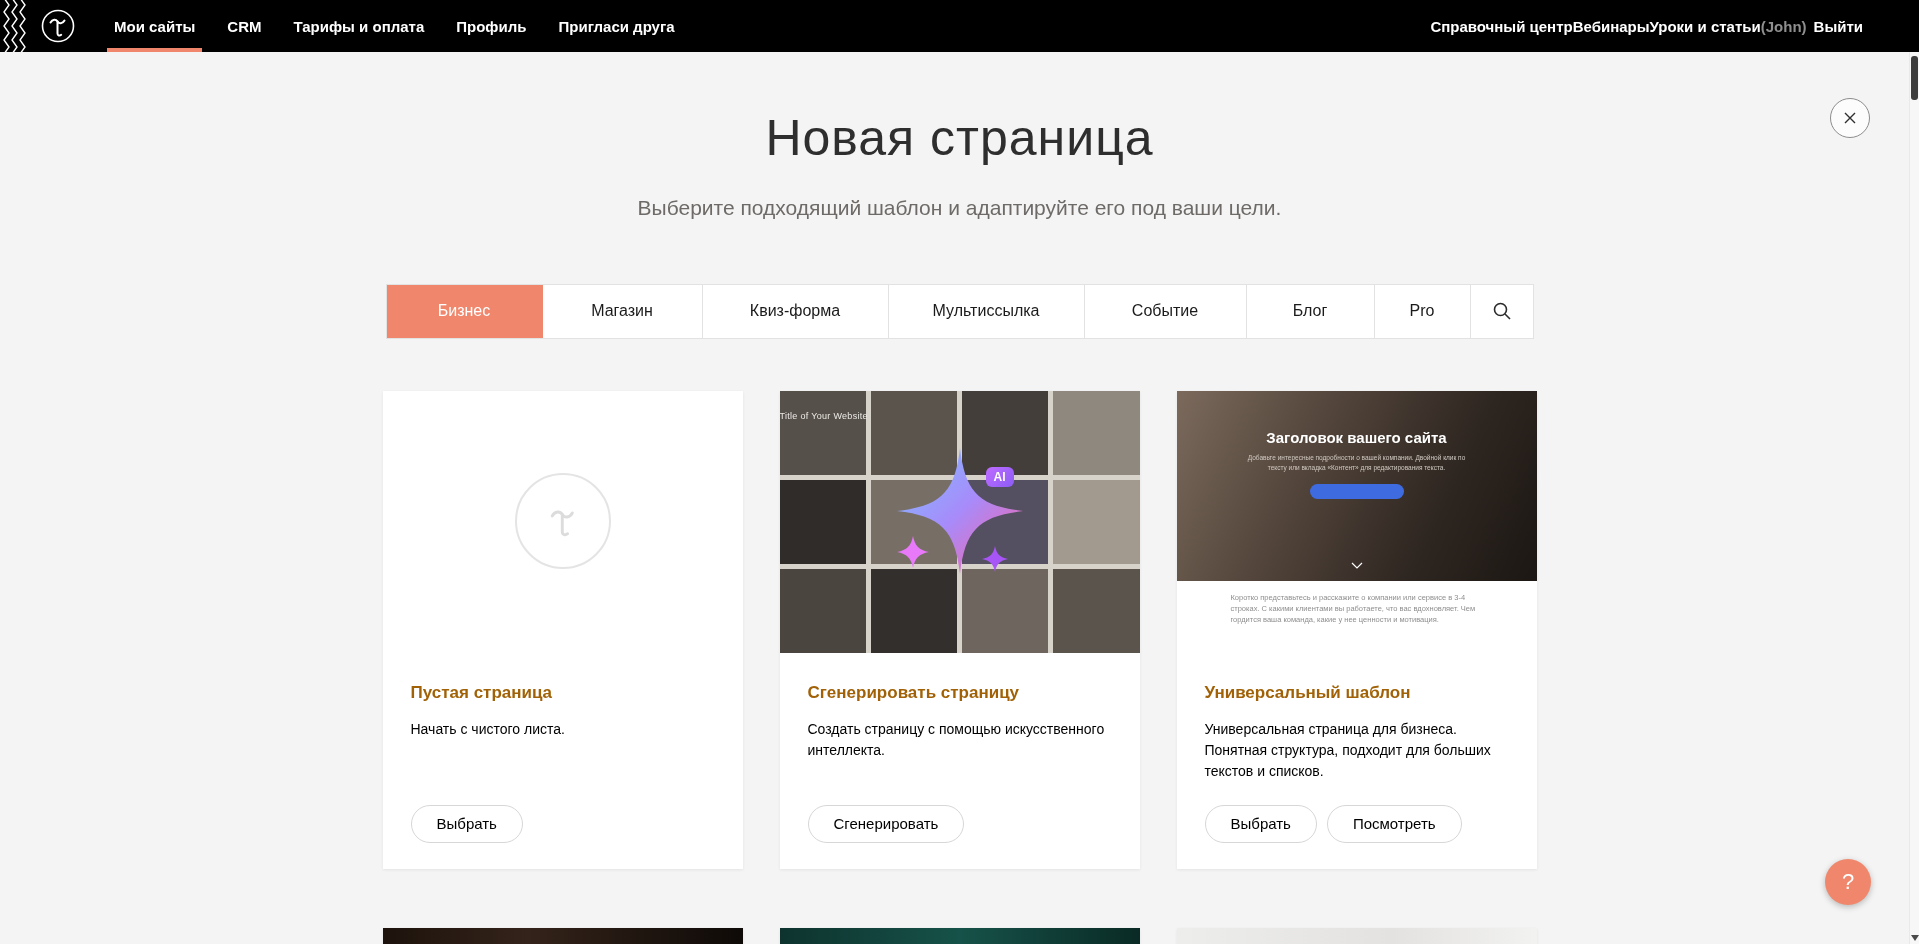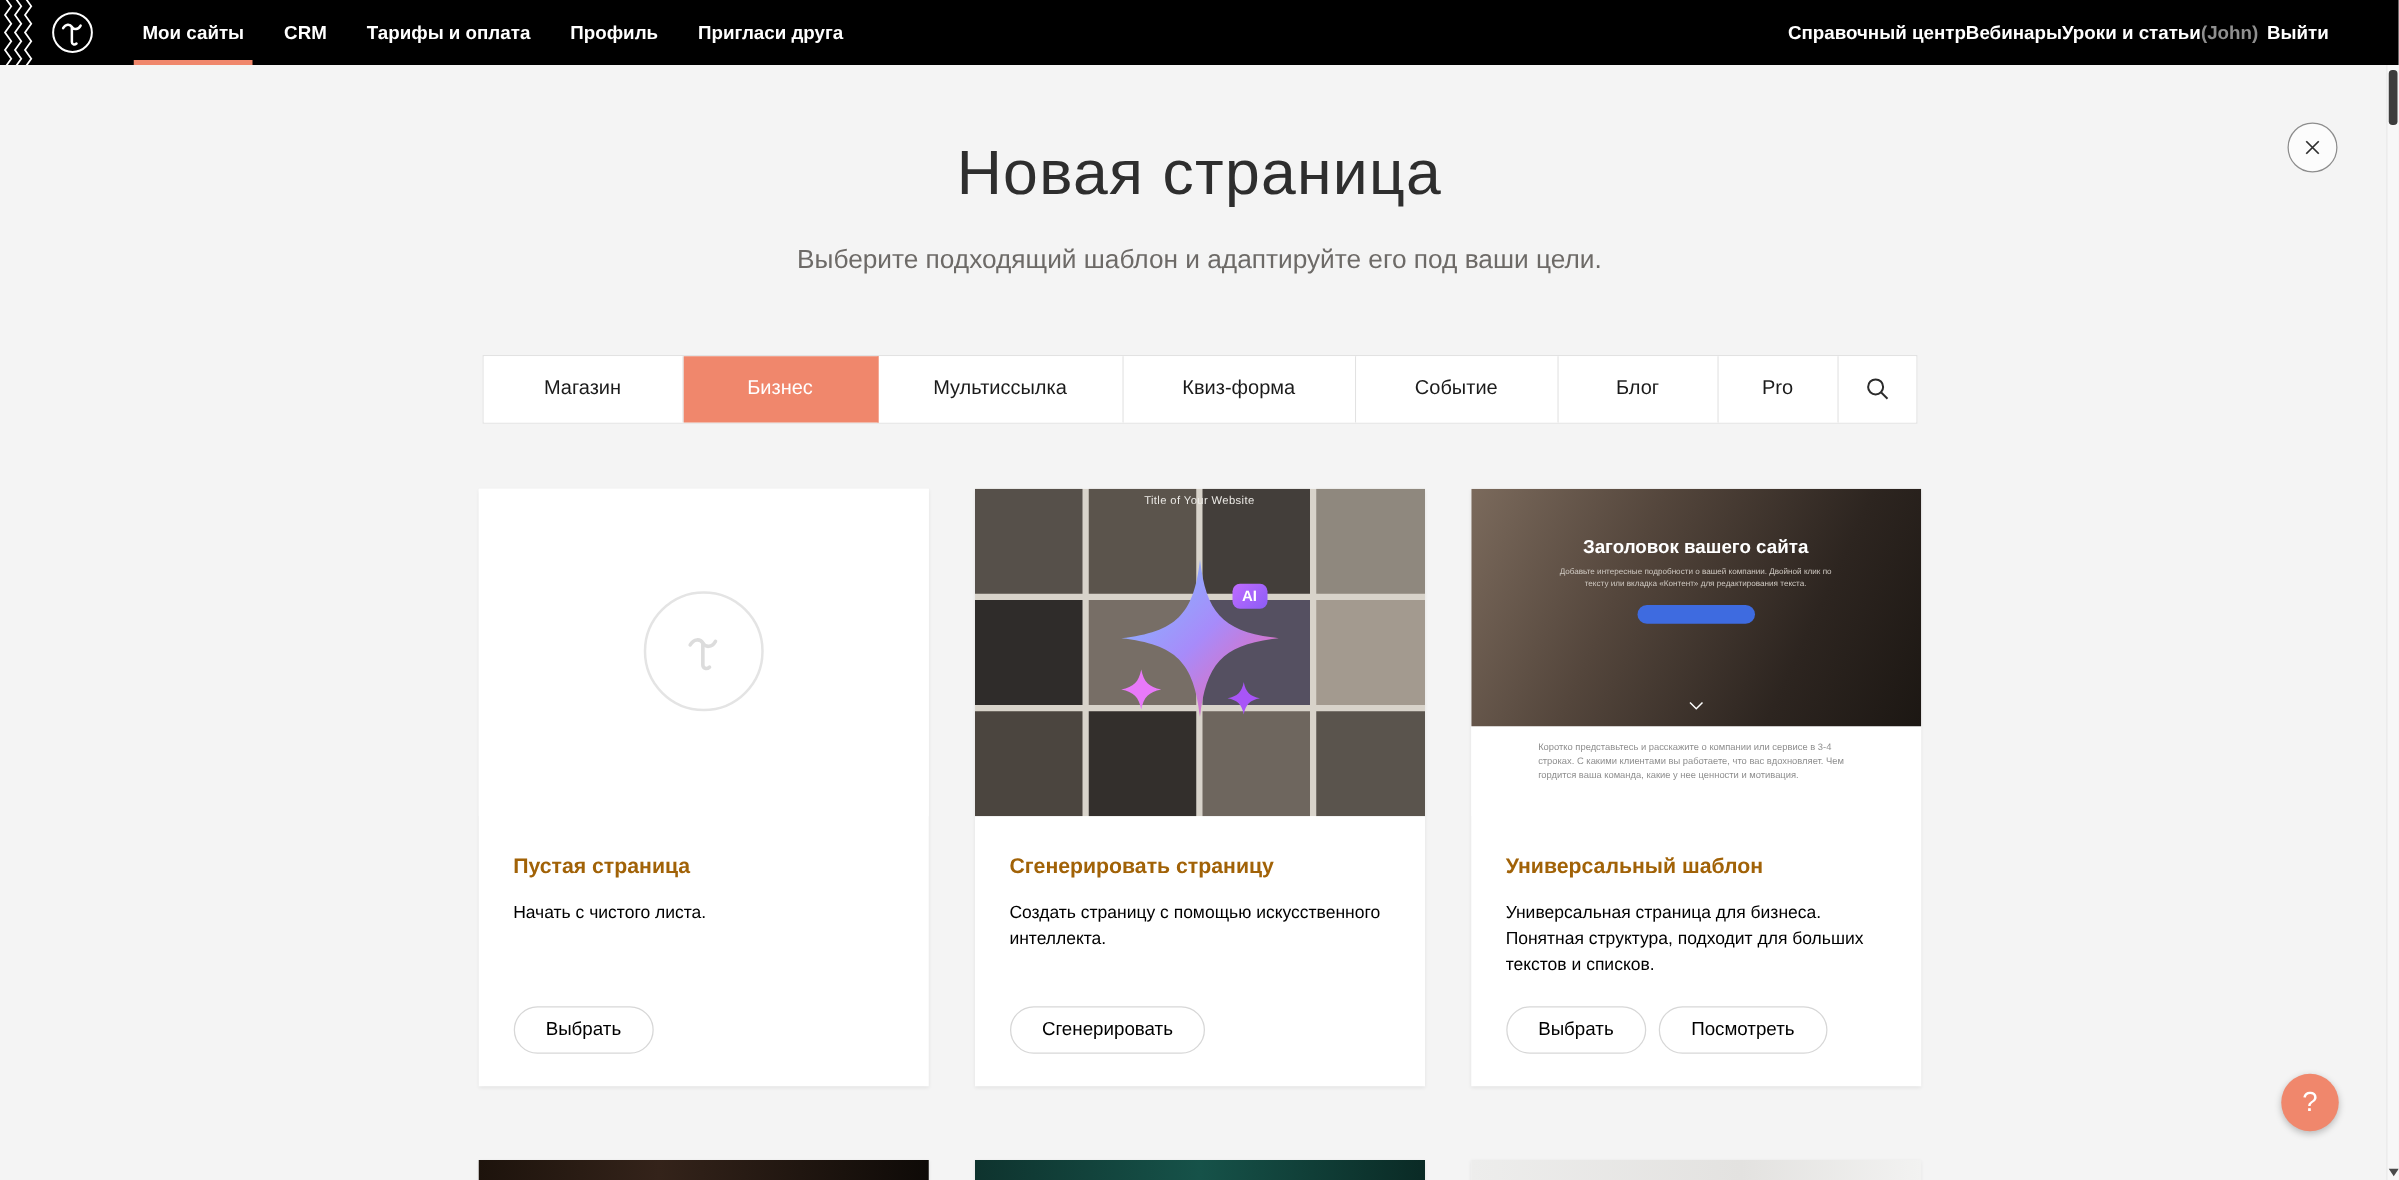--- a/index.html
+++ b/index.html
@@ -55,21 +55,21 @@
   .card-title { margin:0; font-size:17px; font-weight:bold; color:#a16207; }
   .card-desc { margin:16px 0 0; font-size:14px; line-height:1.5; color:#000000; }
   .card-actions { position:absolute; left:28px; bottom:26px; display:flex; gap:10px; }
   .pill-btn { height:38px; padding:0 25px; border-radius:19px; border:1px solid #d7d7d7; background:#fff;
               font-size:15px; color:#000; cursor:pointer; font-family:"Liberation Sans", sans-serif;text-align:center; }
 
   
   .mosaic { position:absolute; inset:0; display:grid; grid-template-columns:repeat(4,1fr);
             grid-template-rows:repeat(3,1fr); gap:5px; background:#d8d3ca; }
   .tile { width:100%; height:100%; }
-  .preview-title { position:absolute; top:4px; left:0; right:0; text-align:center;
+  .preview-title { position:absolute; top:20px; left:0; right:0; 
                    font-size:9px; color:#eceae6; letter-spacing:.3px; }
   .sparkle { position:absolute; left:50%; top:50%; transform:translate(-50%,-50%); }
   .ai-badge { position:absolute; left:206px; top:76px; background:linear-gradient(135deg,#c06cff,#8b5cf6);
               color:#fff; font-size:12px; font-weight:bold; padding:3px 8px; border-radius:6px; }
 
   
   .hero { height:190px; background:linear-gradient(115deg,#7b6a5c 0%, #54463c 35%, #2d2520 72%, #1c1713 100%);
           position:relative; text-align:center; }
   .hero-heading { padding-top:38px; margin:0; font-size:15px; font-weight:bold; color:#fff; }
   .hero-sub { margin:7px auto 0; width:238px; font-size:6.5px; line-height:1.55; color:#cfc9c2; }
@@ -138,24 +138,24 @@
   <button class="close-btn">
     <svg width="16" height="16" viewBox="0 0 16 16">
       <path d="M3 3 L13 13 M13 3 L3 13" stroke="#2f2f2f" stroke-width="1.4"></path>
     </svg>
   </button>
 
   <h1 class="page-title">Новая страница</h1>
   <p class="subtitle">Выберите подходящий шаблон и адаптируйте его под ваши цели.</p>
 
   <div class="tabs">
+    <button class="tab active" style="width:156px">Бизнес</button>
     <button class="tab" style="width:160px">Магазин</button>
-    <button class="tab active" style="width:156px">Бизнес</button>
+    <button class="tab" style="width:186px">Квиз-форма</button>
     <button class="tab" style="width:196px">Мультиссылка</button>
-    <button class="tab" style="width:186px">Квиз-форма</button>
     <button class="tab" style="width:162px">Событие</button>
     <button class="tab" style="width:128px">Блог</button>
     <button class="tab" style="width:96px">Pro</button>
     <button class="tab" style="width:62px">
       <svg width="20" height="20" viewBox="0 0 20 20" fill="none">
         <circle cx="8.5" cy="8.5" r="6" stroke="#2b2b2b" stroke-width="1.6"></circle>
         <path d="M13 13 L18 18" stroke="#2b2b2b" stroke-width="1.6"></path>
       </svg>
     </button>
   </div>

